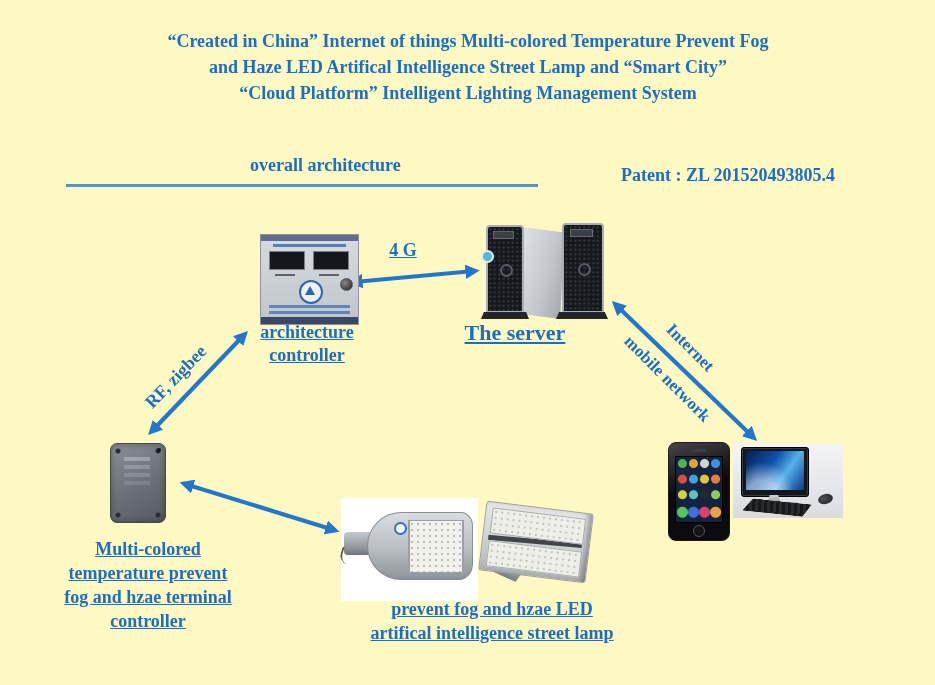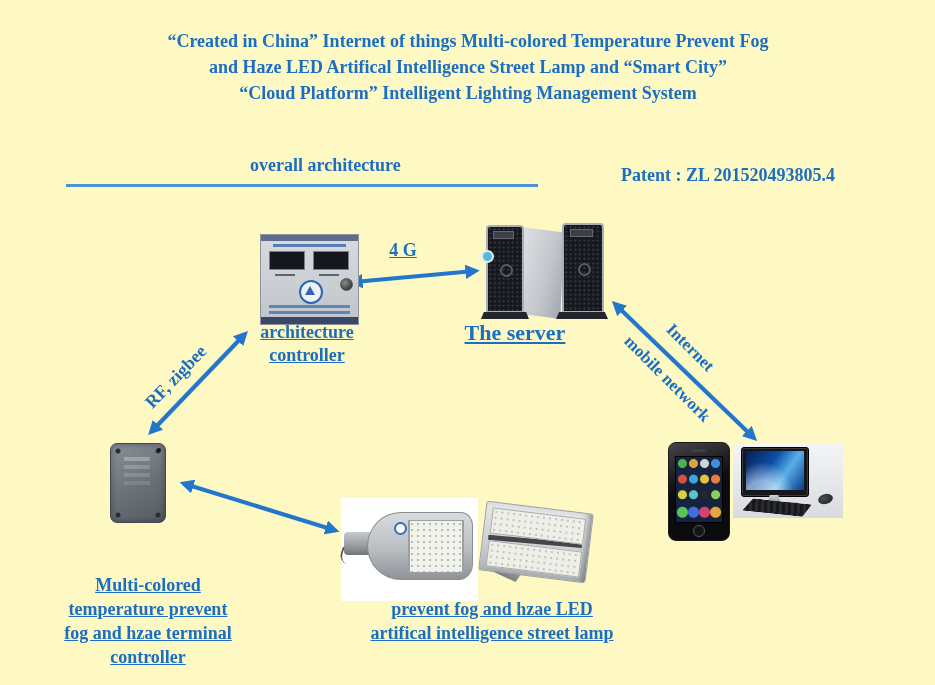--- a/index.html
+++ b/index.html
@@ -16,21 +16,21 @@
   .patent{position:absolute;left:583px;top:131px;width:290px;text-align:center;
           color:var(--blue);font-weight:bold;font-size:18px;margin-top:34px;}
   .section-title{position:absolute;left:250px;top:155px;width:288px;text-align:left;
           color:var(--blue);font-weight:bold;font-size:18px;}
   .section-underline{position:absolute;left:66px;top:184px;width:472px;height:3px;background:#4d93d8;}
   .lbl{position:absolute;color:var(--blue);font-weight:bold;text-align:center;text-decoration:underline;}
   .lbl .ln{display:block;}
   .ctrl-lbl{left:240px;top:321px;width:134px;font-size:18px;line-height:23px;}
   .srv-lbl{left:450px;top:320px;width:130px;font-size:22px;}
   .sp-lbl{left:618px;top:540px;width:280px;font-size:18px;}
-  .term-lbl{left:45px;top:537px;width:206px;font-size:18px;line-height:24px;margin-top:36px;}
+  .term-lbl{left:45px;top:537px;width:206px;font-size:18px;line-height:24px;}
   .lamp-lbl{left:322px;top:597px;width:340px;font-size:18px;line-height:24px;}
   .g4-lbl{left:377px;top:240px;width:52px;font-size:18px;}
   .rot{position:absolute;color:var(--blue);font-weight:bold;white-space:nowrap;}
   .internet-lbl{left:690px;top:348px;font-size:17px;transform:translate(-50%,-50%) rotate(45deg);}
   .mobile-lbl{left:667px;top:379px;font-size:17px;transform:translate(-50%,-50%) rotate(45deg);}
   .rf-lbl{left:176px;top:377px;font-size:18px;transform:translate(-50%,-50%) rotate(-46deg);}
   
   .arrows{position:absolute;left:0;top:0;pointer-events:none;}
   
   .ctrl{position:absolute;left:260px;top:234px;width:97px;height:89px;

